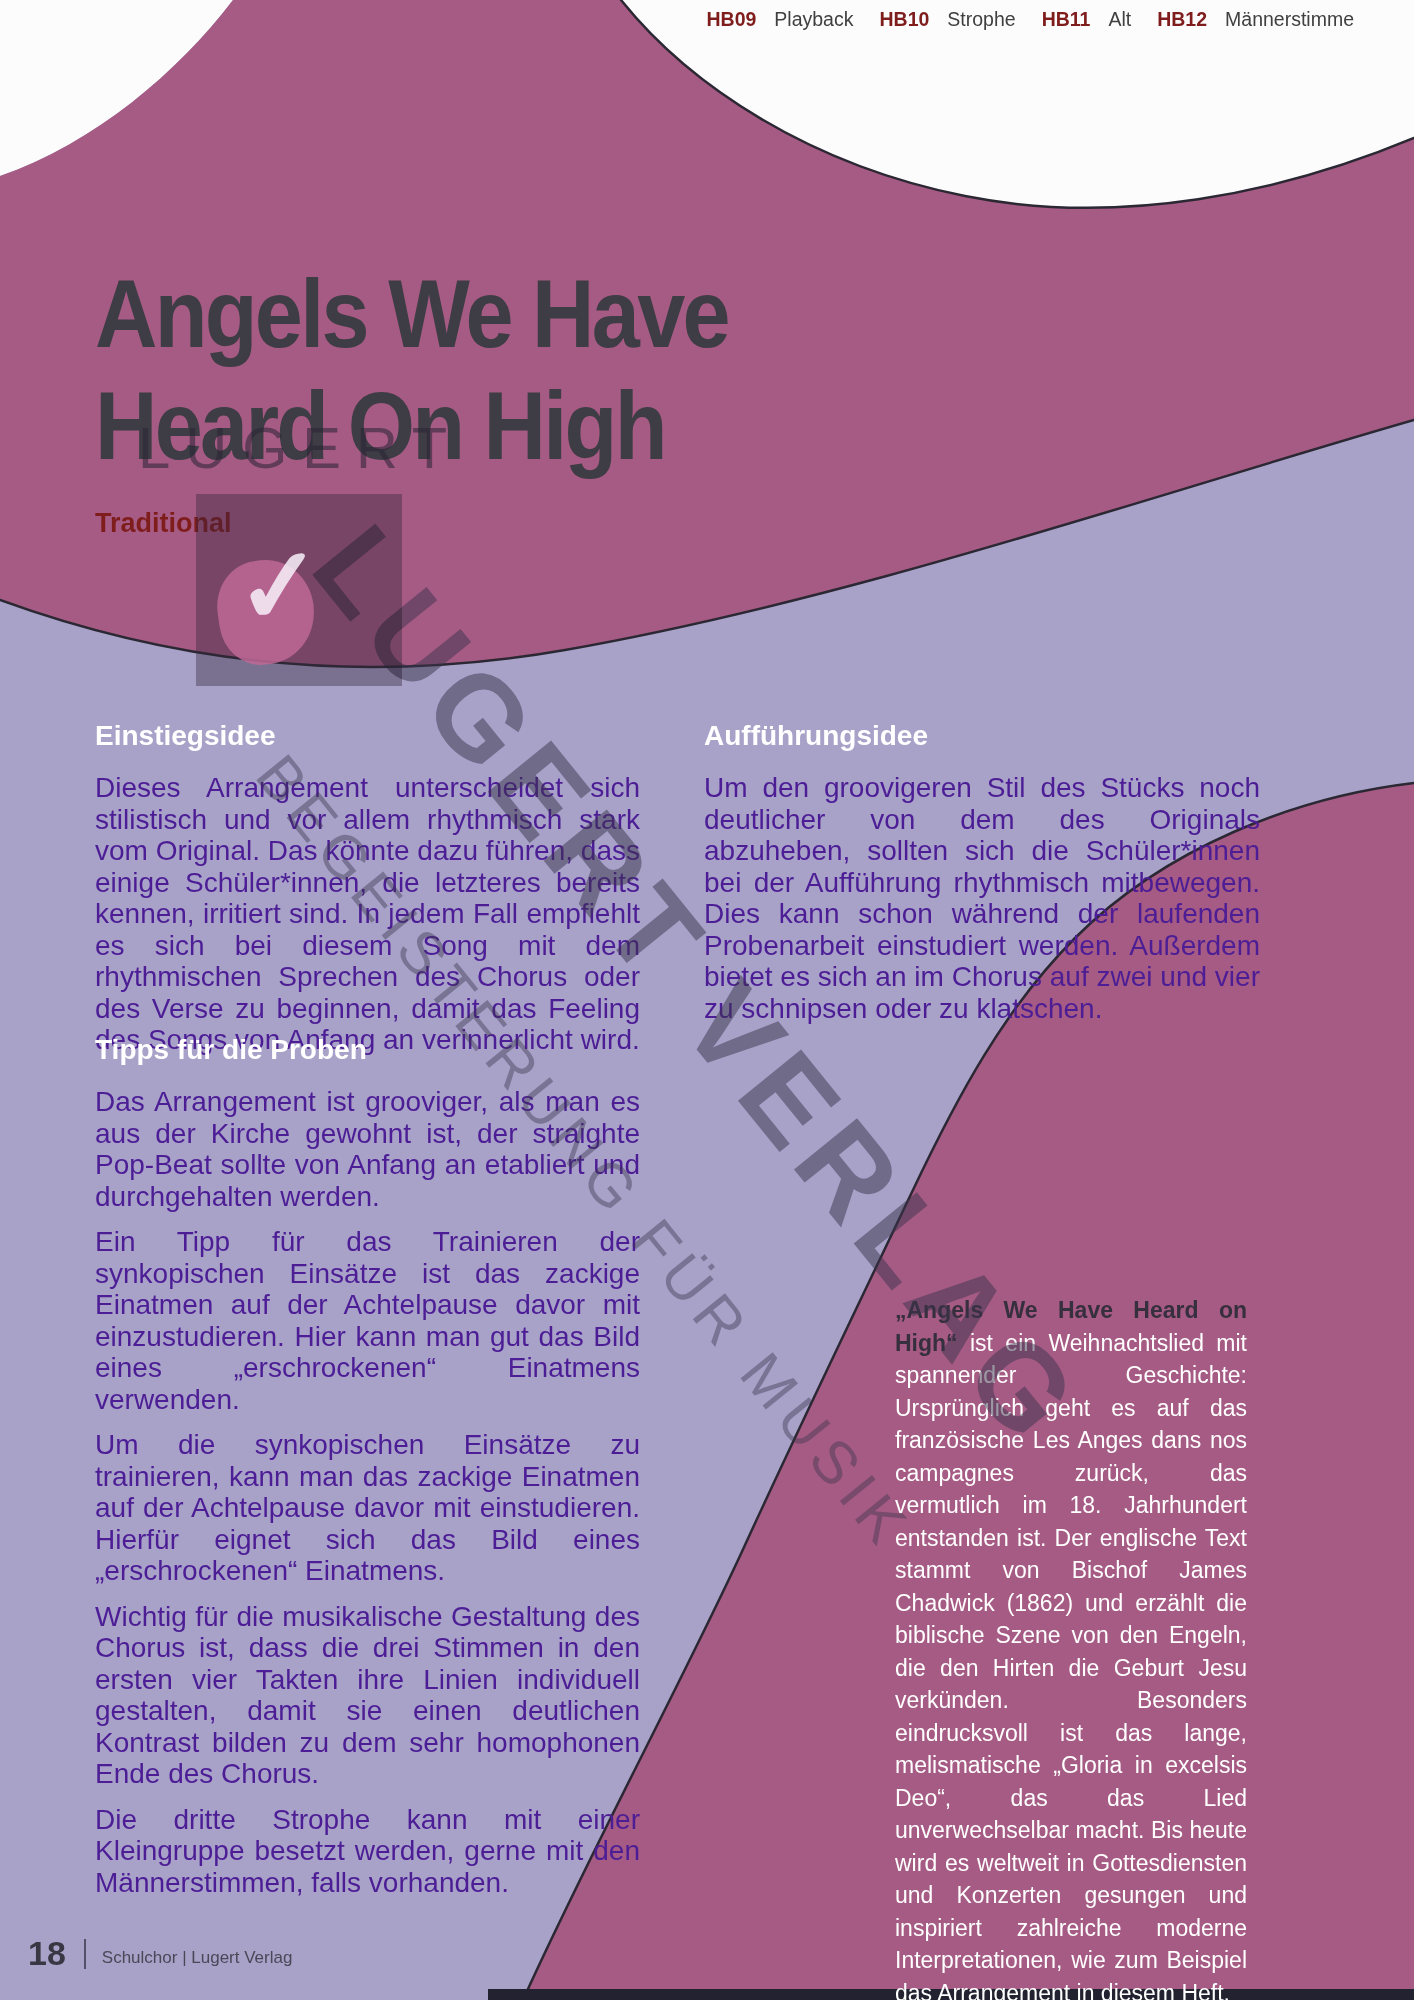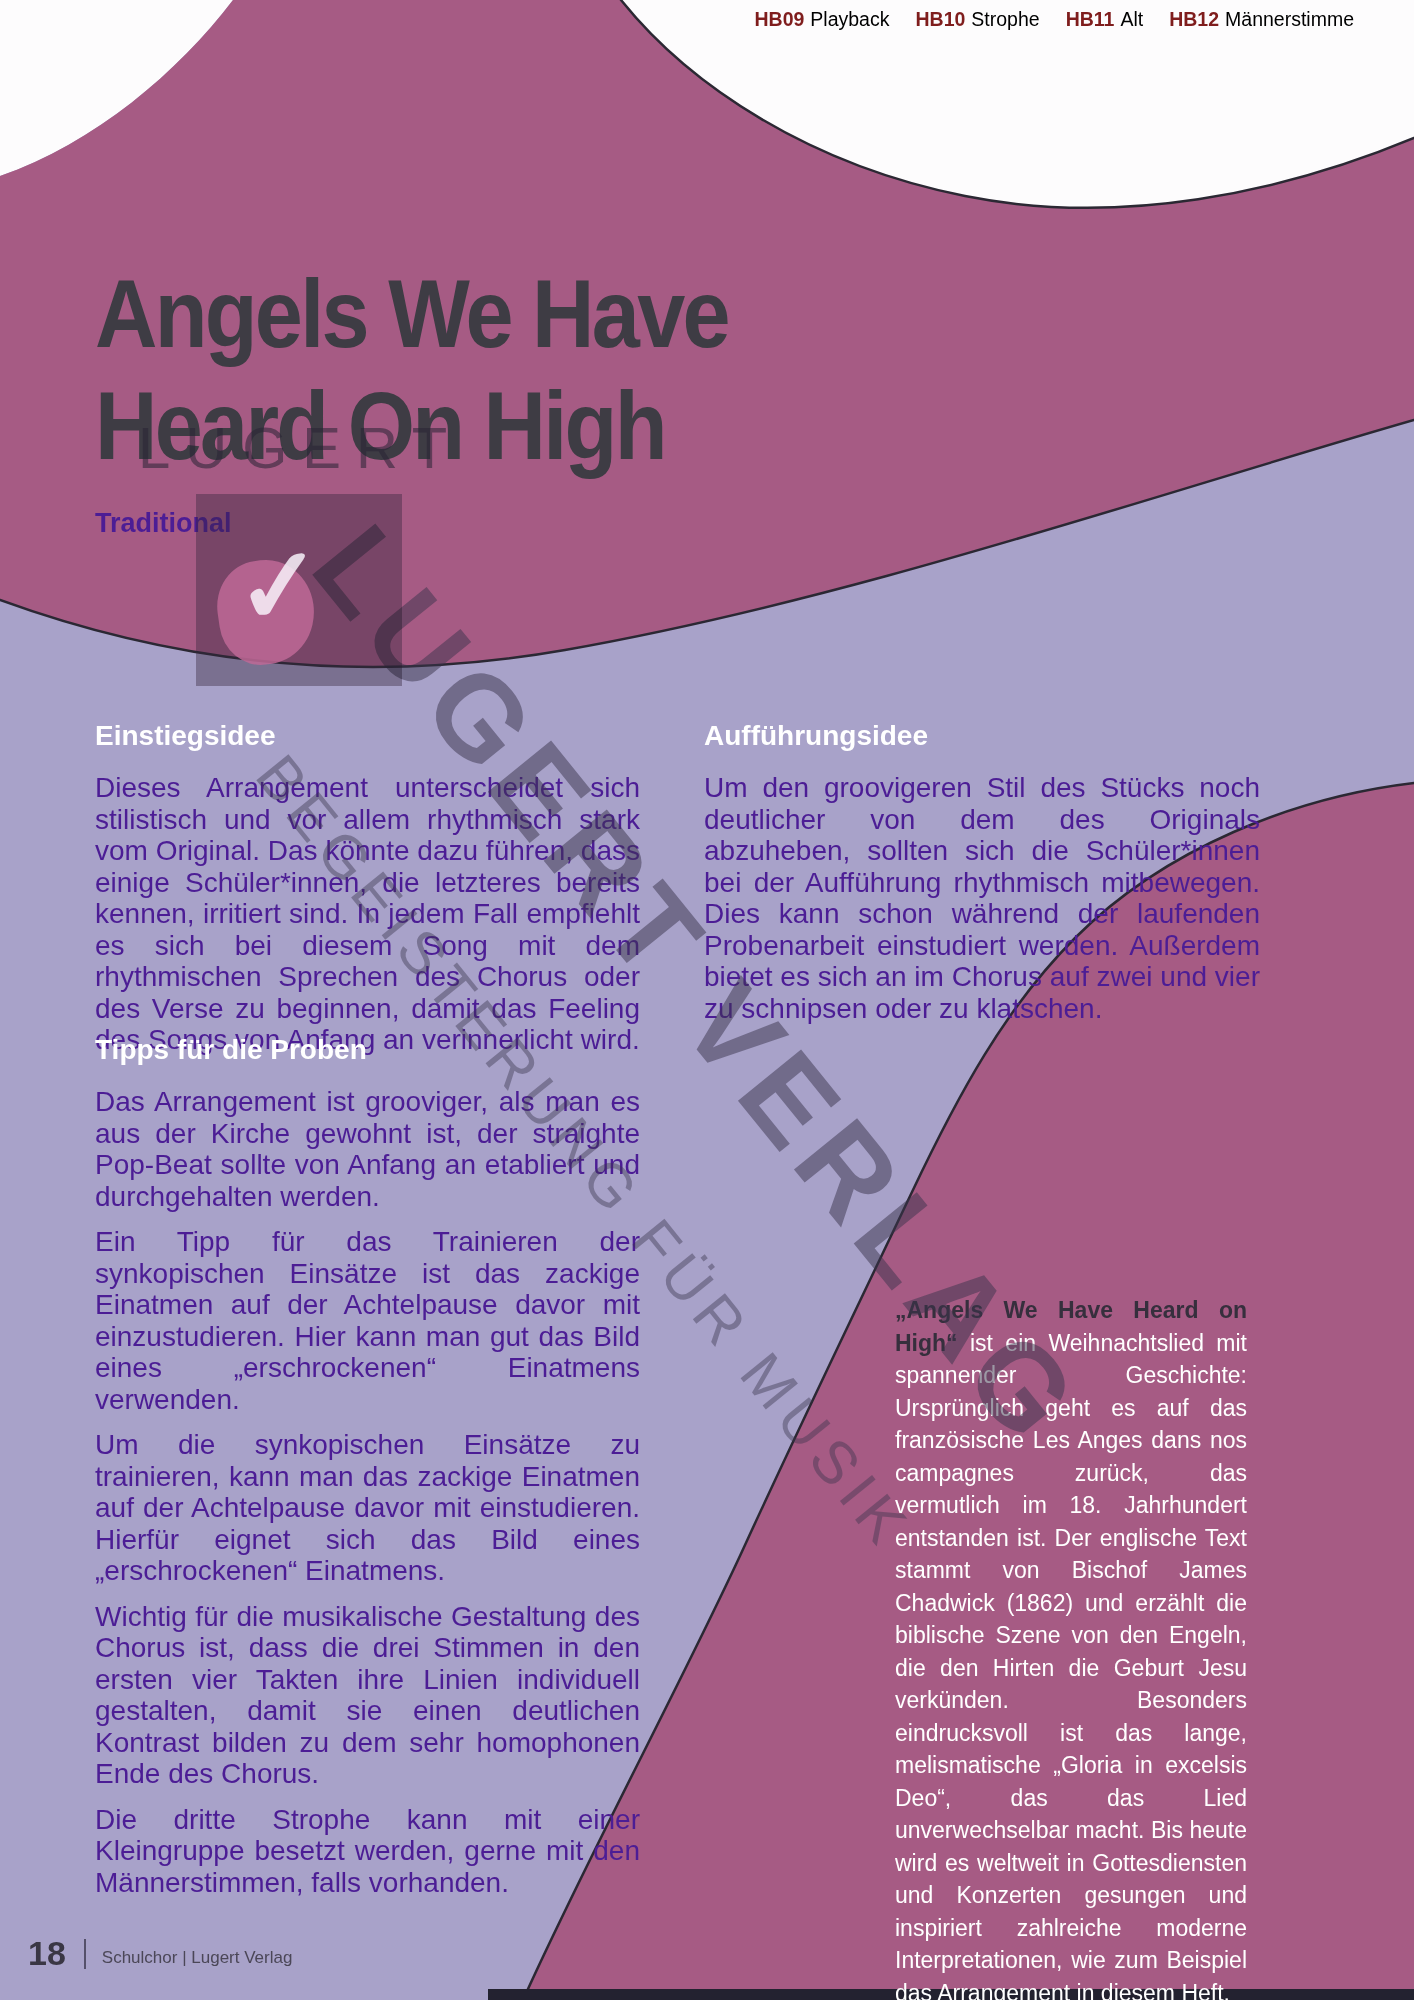--- a/index.html
+++ b/index.html
@@ -9,27 +9,27 @@
   }
   #bg{position:absolute;inset:0;z-index:0;}
   .layer{position:absolute;inset:0;}
   #content{z-index:1;}
   #watermark{z-index:2;pointer-events:none;}
 
   
   .tracks{position:absolute;top:8px;left:704px;width:650px;display:flex;
     justify-content:flex-end;gap:26px;font-size:19.5px;white-space:nowrap;}
   .track .code{font-weight:700;color:#7f1d1d;}
-  .track .tlabel{color:#000000;margin-left:6px;}
+  .track .tlabel{color:#404040;margin-left:18px;}
 
   
   .title{position:absolute;left:95px;top:258px;font-weight:700;font-size:96px;
     line-height:112px;letter-spacing:-3px;color:#3e3c44;
     transform:scaleX(0.9);transform-origin:0 0;white-space:nowrap;}
-  .subtitle{position:absolute;left:95px;top:508px;font-size:27px;font-weight:700;color:#4c1d95;}
+  .subtitle{position:absolute;left:95px;top:508px;font-size:27px;font-weight:700;color:#7f1d1d;}
 
   
   .tblock{position:absolute;}
   .tblock h2{margin:0 0 20px 0;font-size:28px;font-weight:700;color:#ffffff;letter-spacing:0;}
   .tblock p{margin:0 0 14px 0;font-size:28px;line-height:31.5px;color:#4c1d95;text-align:justify;}
   #einstieg{left:95px;top:720px;width:545px;}
   #auffuehrung{left:704px;top:720px;width:556px;}
   #tipps{left:95px;top:1034px;width:545px;}
 
   

